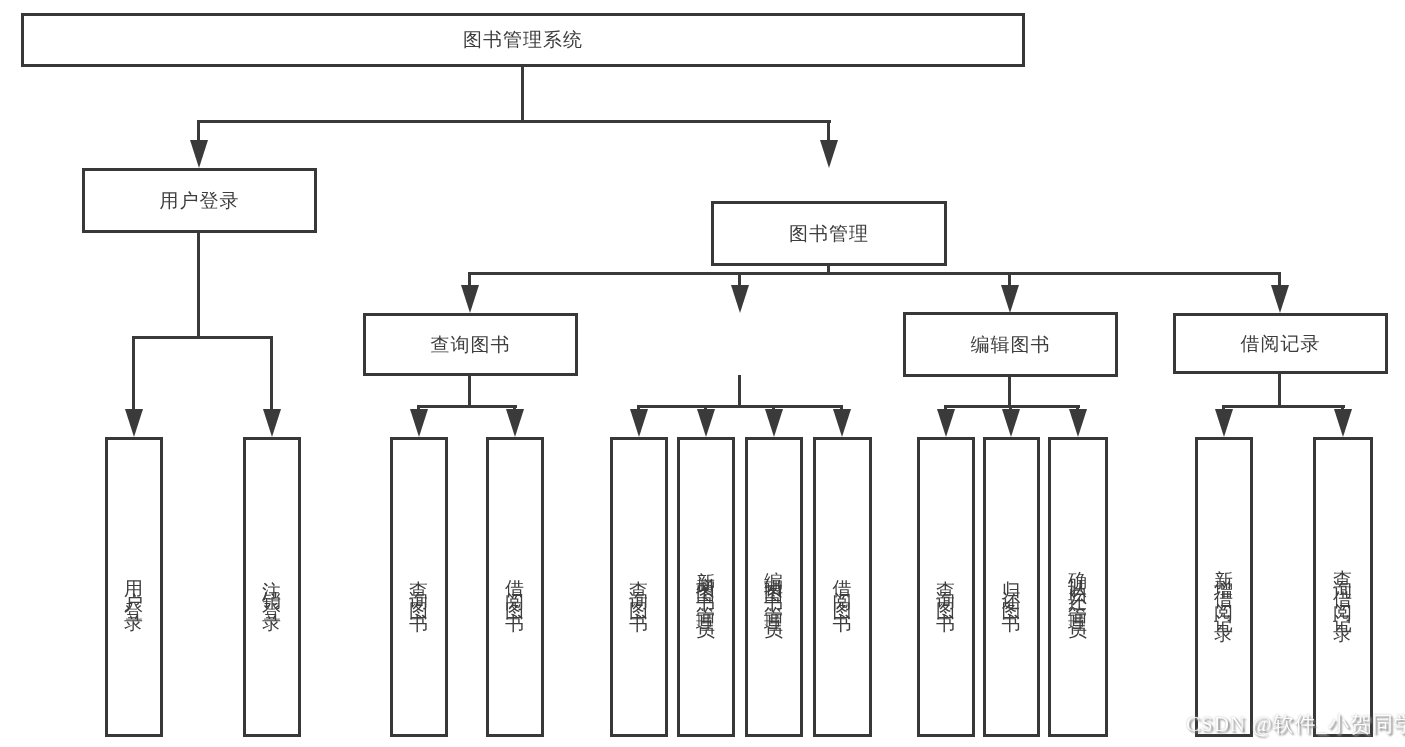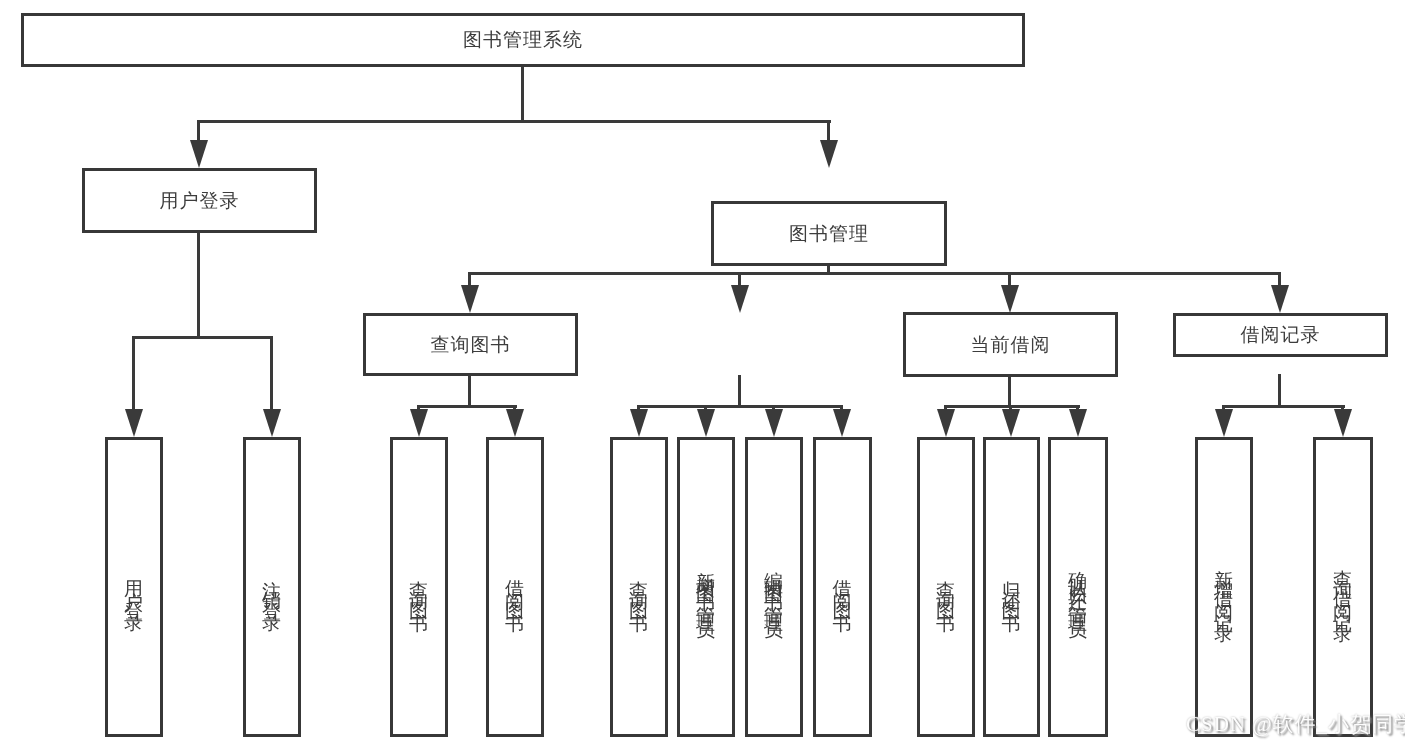--- a/index.html
+++ b/index.html
@@ -117,23 +117,23 @@
     <span class="lbl">用户登录</span>
   </div>
   <div class="box" style="left:711px;top:168px;width:236px;height:65px;margin-top:33px;">
     <span class="lbl">图书管理</span>
   </div>
 
   <div class="box" style="left:363px;top:313px;width:215px;height:63px;">
     <span class="lbl">查询图书</span>
   </div>
   <div class="box" style="left:903px;top:312px;width:215px;height:65px;">
-    <span class="lbl">当前借阅</span>
+    <span class="lbl">编辑图书</span>
   </div>
-  <div class="box" style="left:1173px;top:313px;width:215px;height:44px;">
+  <div class="box" style="left:1173px;top:313px;width:215px;height:61px;">
     <span class="lbl">借阅记录</span>
   </div>
 
   <div class="box leaf" style="left:105px;top:437px;width:58px;height:300px;">
     <span class="vlbl">用户登录</span>
   </div>
   <div class="box leaf" style="left:243px;top:437px;width:58px;height:300px;">
     <span class="vlbl">注销登录</span>
   </div>
 

